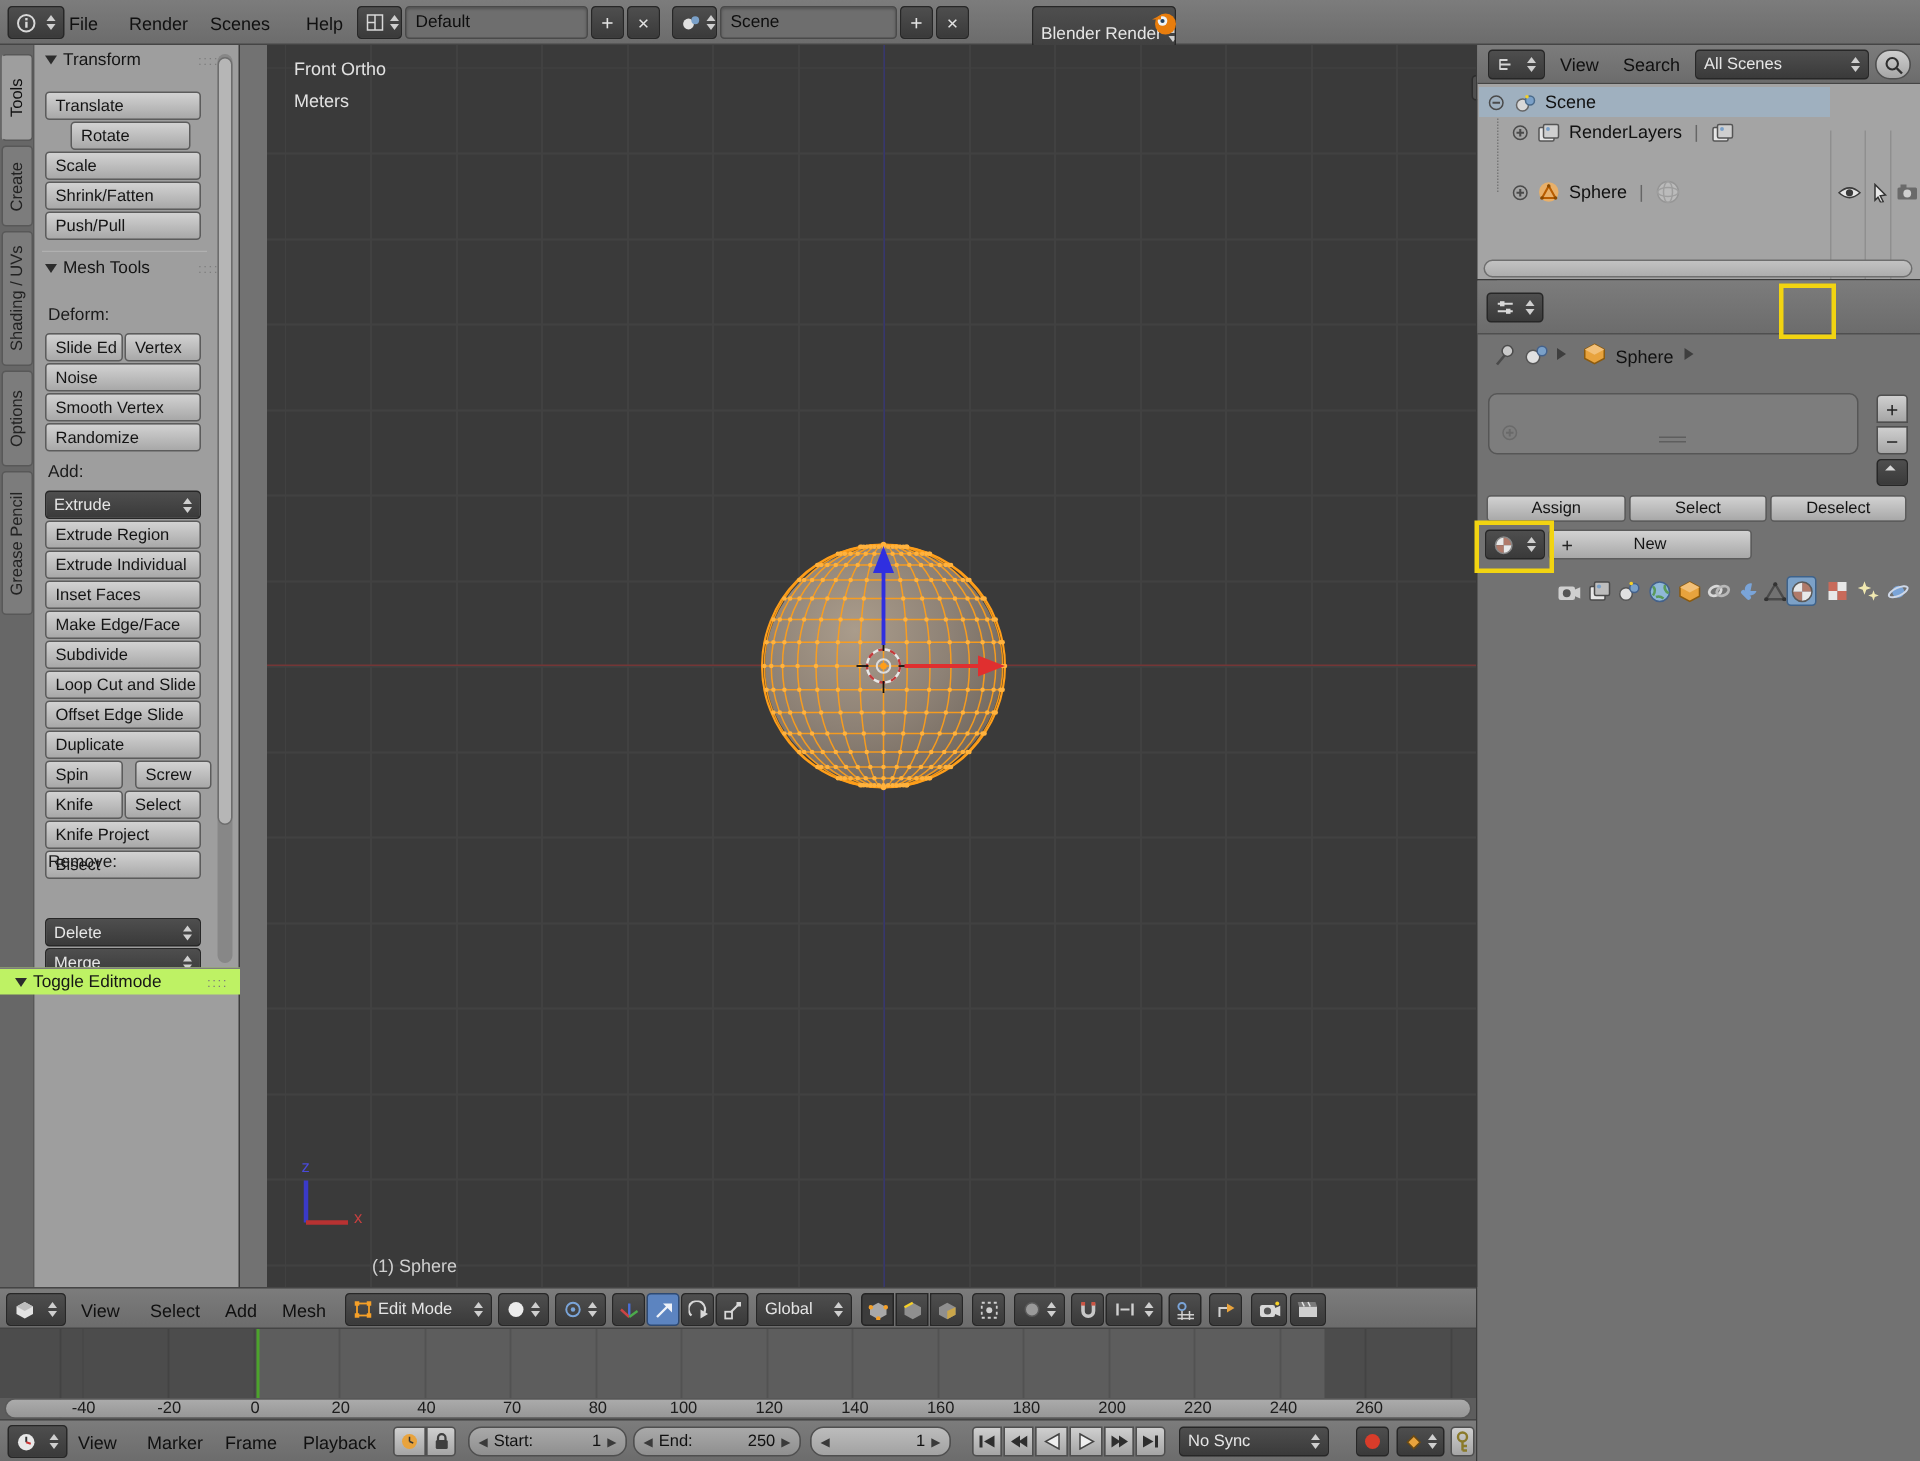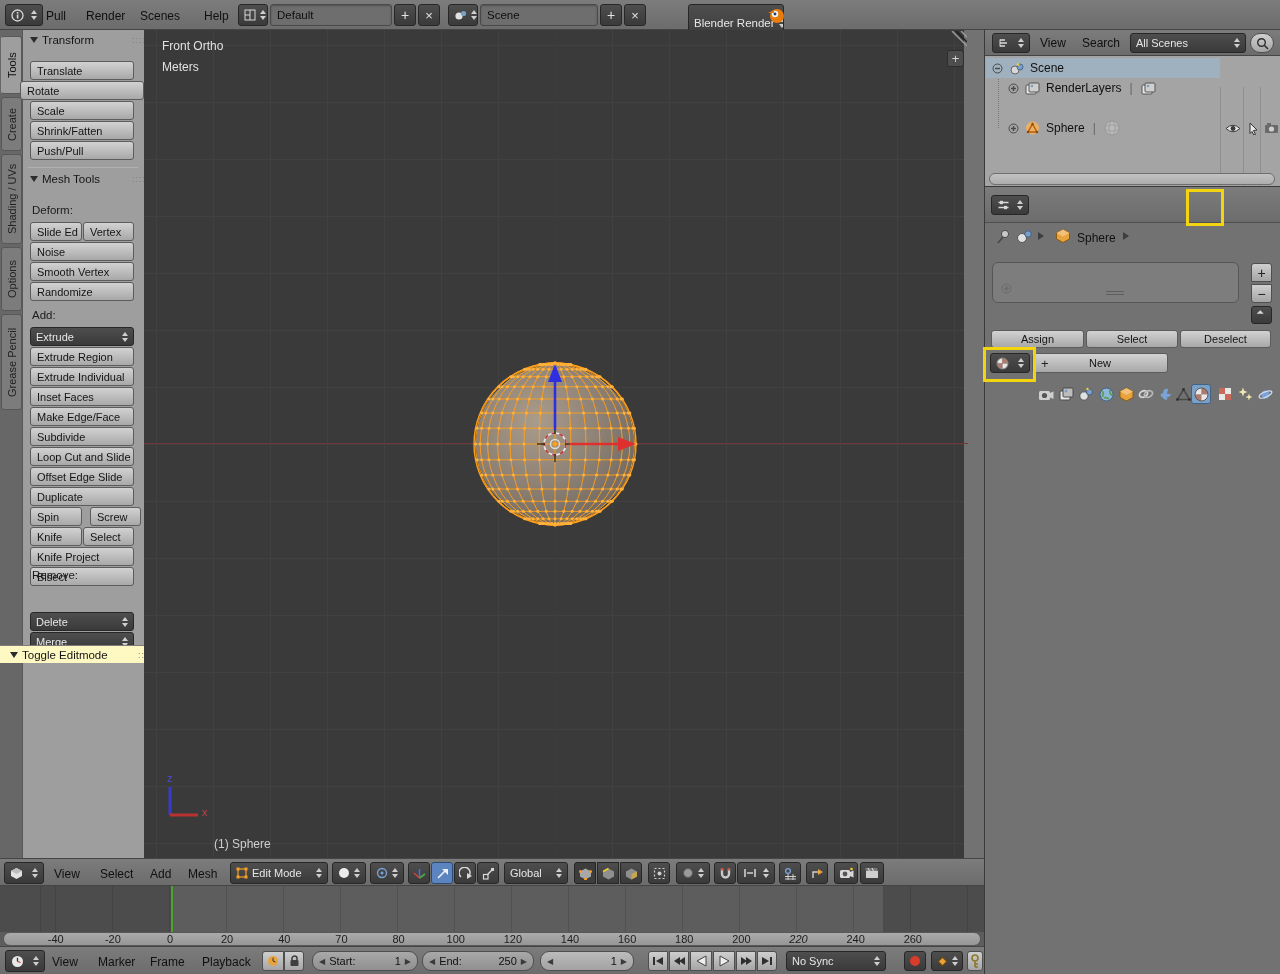--- a/index.html
+++ b/index.html
@@ -42,21 +42,21 @@
             <circle cx="6.5" cy="6.5" r="5.5" fill="none" stroke="#d8d8d8" stroke-width="1.3"></circle>
             <rect x="5.8" y="5.5" width="1.6" height="4" fill="#d8d8d8"></rect>
             <rect x="5.8" y="3" width="1.6" height="1.6" fill="#d8d8d8"></rect>
           </svg>
       </span>
       <span class="updn" style="color:#cfcfcf">
           <i class="u"></i>
           <i class="d"></i>
         </span>
     </div>
-    <span class="abs menu" style="left:46px;top:9px">Pull</span>
+    <span class="abs menu" style="left:46px;top:9px">File</span>
     <span class="abs menu" style="left:86px;top:9px">Render</span>
     <span class="abs menu" style="left:140px;top:9px">Scenes</span>
     <span class="abs menu" style="left:204px;top:9px">Help</span>
 
     <div class="abs btn-dark" style="left:238px;top:4px;width:30px;height:22px">
       <span class="ic">
         <svg width="12" height="12">
             <rect x="1" y="1" width="10" height="10" fill="none" stroke="#d8d8d8"></rect>
             <line x1="6" y1="1" x2="6" y2="11" stroke="#d8d8d8"></line>
             <line x1="1" y1="6" x2="6" y2="6" stroke="#d8d8d8"></line>
@@ -126,21 +126,21 @@
   <div class="abs" style="left:23px;top:30px;width:137px;height:828px;background:#9e9e9e;border-right:1px solid #3c3c3c"></div>
 
   <div class="abs panelhdr" style="left:30px;top:34px;width:124px">
     <span class="tri"></span>
     <span>Transform</span>
     <span class="grip">::::</span>
   </div>
   <div class="abs btn" style="left:30px;top:61px;width:104px;height:19px">
       <span>Translate</span>
     </div>
-  <div class="abs btn" style="left:20px;top:81px;width:124px;height:19px">
+  <div class="abs btn" style="left:47px;top:81px;width:80px;height:19px">
       <span>Rotate</span>
     </div>
   <div class="abs btn" style="left:30px;top:101px;width:104px;height:19px">
       <span>Scale</span>
     </div>
   <div class="abs btn" style="left:30px;top:121px;width:104px;height:19px">
       <span>Shrink/Fatten</span>
     </div>
   <div class="abs btn" style="left:30px;top:141px;width:104px;height:19px">
       <span>Push/Pull</span>
@@ -235,29 +235,29 @@
         <span class="updn" style="color:#d0d0d0">
           <i class="u"></i>
           <i class="d"></i>
         </span>
     </div>
   </div>
 
   <div class="abs" style="left:145px;top:36px;width:10px;height:606px;background:#878787;border-radius:5px"></div>
   <div class="abs" style="left:145px;top:38px;width:10px;height:512px;background:#b6b6b6;border:1px solid #6d6d6d;border-radius:5px"></div>
 
-  <div class="abs" style="left:0;top:645px;width:160px;height:18px;background:#fef9c3;border-top:1px solid #7d7d7d">
+  <div class="abs" style="left:0;top:645px;width:160px;height:18px;background:#bef264;border-top:1px solid #7d7d7d">
     <div class="panelhdr" style="padding-left:10px;line-height:18px">
       <span class="tri"></span>
       <span>Toggle Editmode</span>
       <span class="grip">::::</span>
     </div>
   </div>
 
-  <div class="abs" style="left:144px;top:30px;width:820px;height:828px;background-color:#3a3a3a;
+  <div class="abs" style="left:178px;top:30px;width:820px;height:828px;background-color:#3a3a3a;
        background-image:repeating-linear-gradient(to right,#414141 0 1px,transparent 1px 57px),repeating-linear-gradient(to bottom,#414141 0 1px,transparent 1px 57px);
        background-position:12px 0,0 15px">
     <div class="abs" style="left:0;top:413px;width:824px;height:1px;background:#743636"></div>
     <div class="abs" style="left:411px;top:0;width:1px;height:828px;background:#36366e"></div>
 
     <span class="abs" style="left:18px;top:9px;color:#e2e2e2;font-size:12px">Front Ortho</span>
     <span class="abs" style="left:18px;top:30px;color:#e2e2e2;font-size:12px">Meters</span>
 
     <svg class="abs" style="left:300px;top:300px" width="222" height="228">
       <defs>
@@ -794,21 +794,21 @@
         <span class="tick" style="left: 223.14px;">20</span>
         <span class="tick" style="left: 280.28px;">40</span>
         <span class="tick" style="left: 337.42px;">70</span>
         <span class="tick" style="left: 394.56px;">80</span>
         <span class="tick" style="left: 451.7px;">100</span>
         <span class="tick" style="left: 508.84px;">120</span>
         <span class="tick" style="left: 565.98px;">140</span>
         <span class="tick" style="left: 623.12px;">160</span>
         <span class="tick" style="left: 680.26px;">180</span>
         <span class="tick" style="left: 737.4px;">200</span>
-        <span class="tick" style="left: 794.54px; font-style: italic;">220</span>
+        <span class="tick" style="left: 794.54px;">220</span>
         <span class="tick" style="left: 851.68px;">240</span>
         <span class="tick" style="left: 908.82px;">260</span>
       </div>
   </div>
 
   <div class="abs hdr" style="left:0;top:946px;width:984px;height:28px;border-top:1px solid #454545;border-bottom:none">
     <div class="abs btn-dark" style="left:5px;top:3px;width:40px;height:22px">
       <span class="ic">
           <svg width="13" height="13">
             <circle cx="6.5" cy="6.5" r="5.5" fill="#e8e8e8"></circle>

